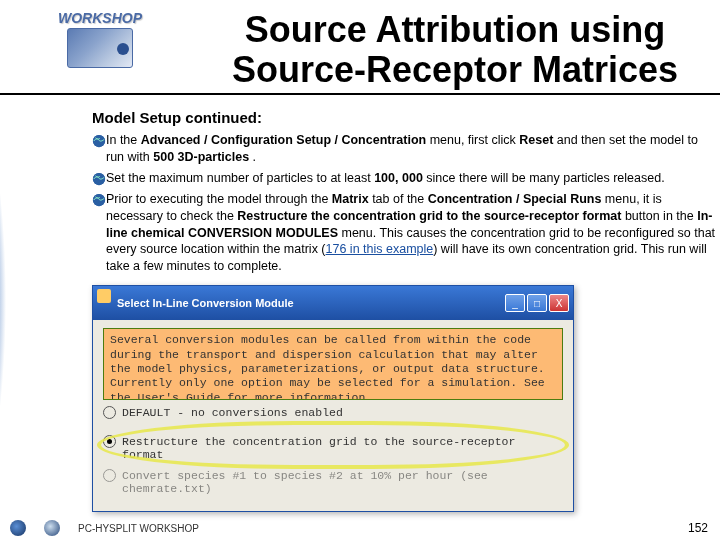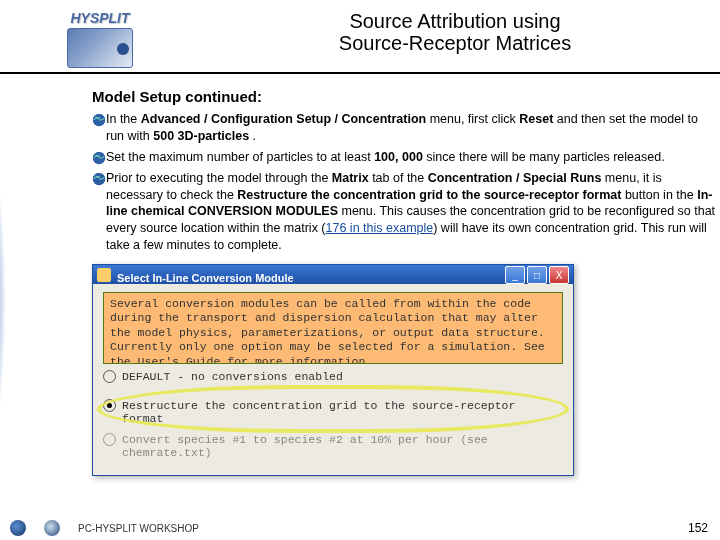--- a/index.html
+++ b/index.html
@@ -2,32 +2,32 @@
 <html><head>
 <meta charset="utf-8">
 <style>
 html,body{margin:0;padding:0;width:720px;height:540px;font-family:Arial,Helvetica,sans-serif;background:#fff;overflow:hidden}
 .header{display:flex;align-items:flex-start;border-bottom:2px solid #000;padding:6px 10px 4px 0;position:relative}
 .header-left{width:200px;display:flex;flex-direction:column;align-items:center;gap:2px;padding-top:4px}
 .hysplit-label{color:#4a6aa5;font-weight:bold;font-style:italic;font-size:14px;text-shadow:1px 1px 1px #ccc}
 .logo-visual{width:64px;height:38px;background:linear-gradient(135deg,#5b7bb3 0,#8aa3cc 40%,#b8c8e0 70%,#e2e8f4 100%);border:1px solid #4a6aa5;border-radius:3px;position:relative;overflow:hidden}
 .logo-visual::after{content:"";position:absolute;right:3px;top:14px;width:12px;height:12px;background:#2a4f8f;border-radius:50%}
 .title-wrap{flex:1;text-align:center;padding-top:4px}
-.title-line{font-size:20px;font-weight:400;line-height:1.1}
+.title-line{font-size:36px;font-weight:700;line-height:1.1}
 .blue-curve{position:absolute;left:-80px;top:50px;width:180px;height:540px;background:radial-gradient(ellipse 180px 520px at -40px 250px,#1a4b8c 0,#2a5fa3 40%,#4a7bc0 60%,transparent 70%);pointer-events:none;z-index:0}
 .body{position:relative;padding:14px 2px 0 92px;z-index:1}
 .section-title{font-weight:bold;font-size:15px;margin-bottom:6px}
 ul.bullets{list-style:none;margin:0;padding:0}
 ul.bullets>li{display:flex;align-items:flex-start;font-size:12.5px;line-height:1.35;margin-bottom:4px}
 .bullet-icon{width:14px;height:14px;flex:0 0 14px;margin-top:2px}
 .bullet-icon svg{width:14px;height:14px}
 .li-text b{font-weight:bold}
 .li-text a{color:#1a4fa0;text-decoration:underline}
 .dialog{margin-top:10px;width:480px;border:1px solid #1e4fa3;background:#eceae1;box-shadow:2px 2px 6px rgba(0,0,0,.3);position:relative}
-.titlebar{height:19px;background:linear-gradient(#3a78d6,#1e4fa3);display:flex;align-items:flex-end;padding:0 4px;position:relative}
+.titlebar{height:34px;background:linear-gradient(#3a78d6,#1e4fa3);display:flex;align-items:center;padding:0 4px;position:relative}
 .titlebar-title{color:#fff;font-size:11px;font-weight:bold;flex:1;padding-left:20px}
 .titlebar-icn{position:absolute;left:4px;top:3px;width:14px;height:14px;background:#fc6;border-radius:2px}
 .win-btn{width:18px;height:16px;margin-left:2px;border:1px solid #fff;border-radius:2px;display:flex;align-items:center;justify-content:center;font-size:10px;font-family:Arial;color:#fff}
 .win-min,.win-max{background:linear-gradient(#6fa0e8,#3a78d6)}
 .win-close{background:linear-gradient(#e88,#c33)}
 .dlg-body{padding:8px 10px 16px 10px;font-family:"Courier New",monospace;font-size:11.5px;color:#333;position:relative}
 .dlg-help{background:#fdba74;border:1px solid #4d7c0f;padding:4px 6px;line-height:1.25;height:62px;overflow:hidden}
 .radio-row{display:flex;align-items:flex-start;margin-top:6px;gap:6px}
 .radio-disc{width:11px;height:11px;border:1px solid #555;border-radius:50%;display:inline-flex;align-items:center;justify-content:center;flex:0 0 11px}
 .radio-dot{width:5px;height:5px;background:#000;border-radius:50%}
@@ -39,21 +39,21 @@
 .footer-text{font-family:Tahoma,Arial;font-size:10px;color:#333}
 .page-num{font-size:12px}
 </style>
 </head>
 <body>
 
 <div class="blue-curve"></div>
 
 <div class="header">
   <div class="header-left">
-    <div class="hysplit-label">HYSPLIT</div>
+    <div class="hysplit-label">WORKSHOP</div>
     <div class="logo-visual"></div>
   </div>
   <div class="title-wrap">
     <div class="title-line">Source Attribution using</div>
     <div class="title-line">Source-Receptor Matrices</div>
   </div>
 </div>
 
 <div class="body">
   <div class="section-title">Model Setup continued:</div>

